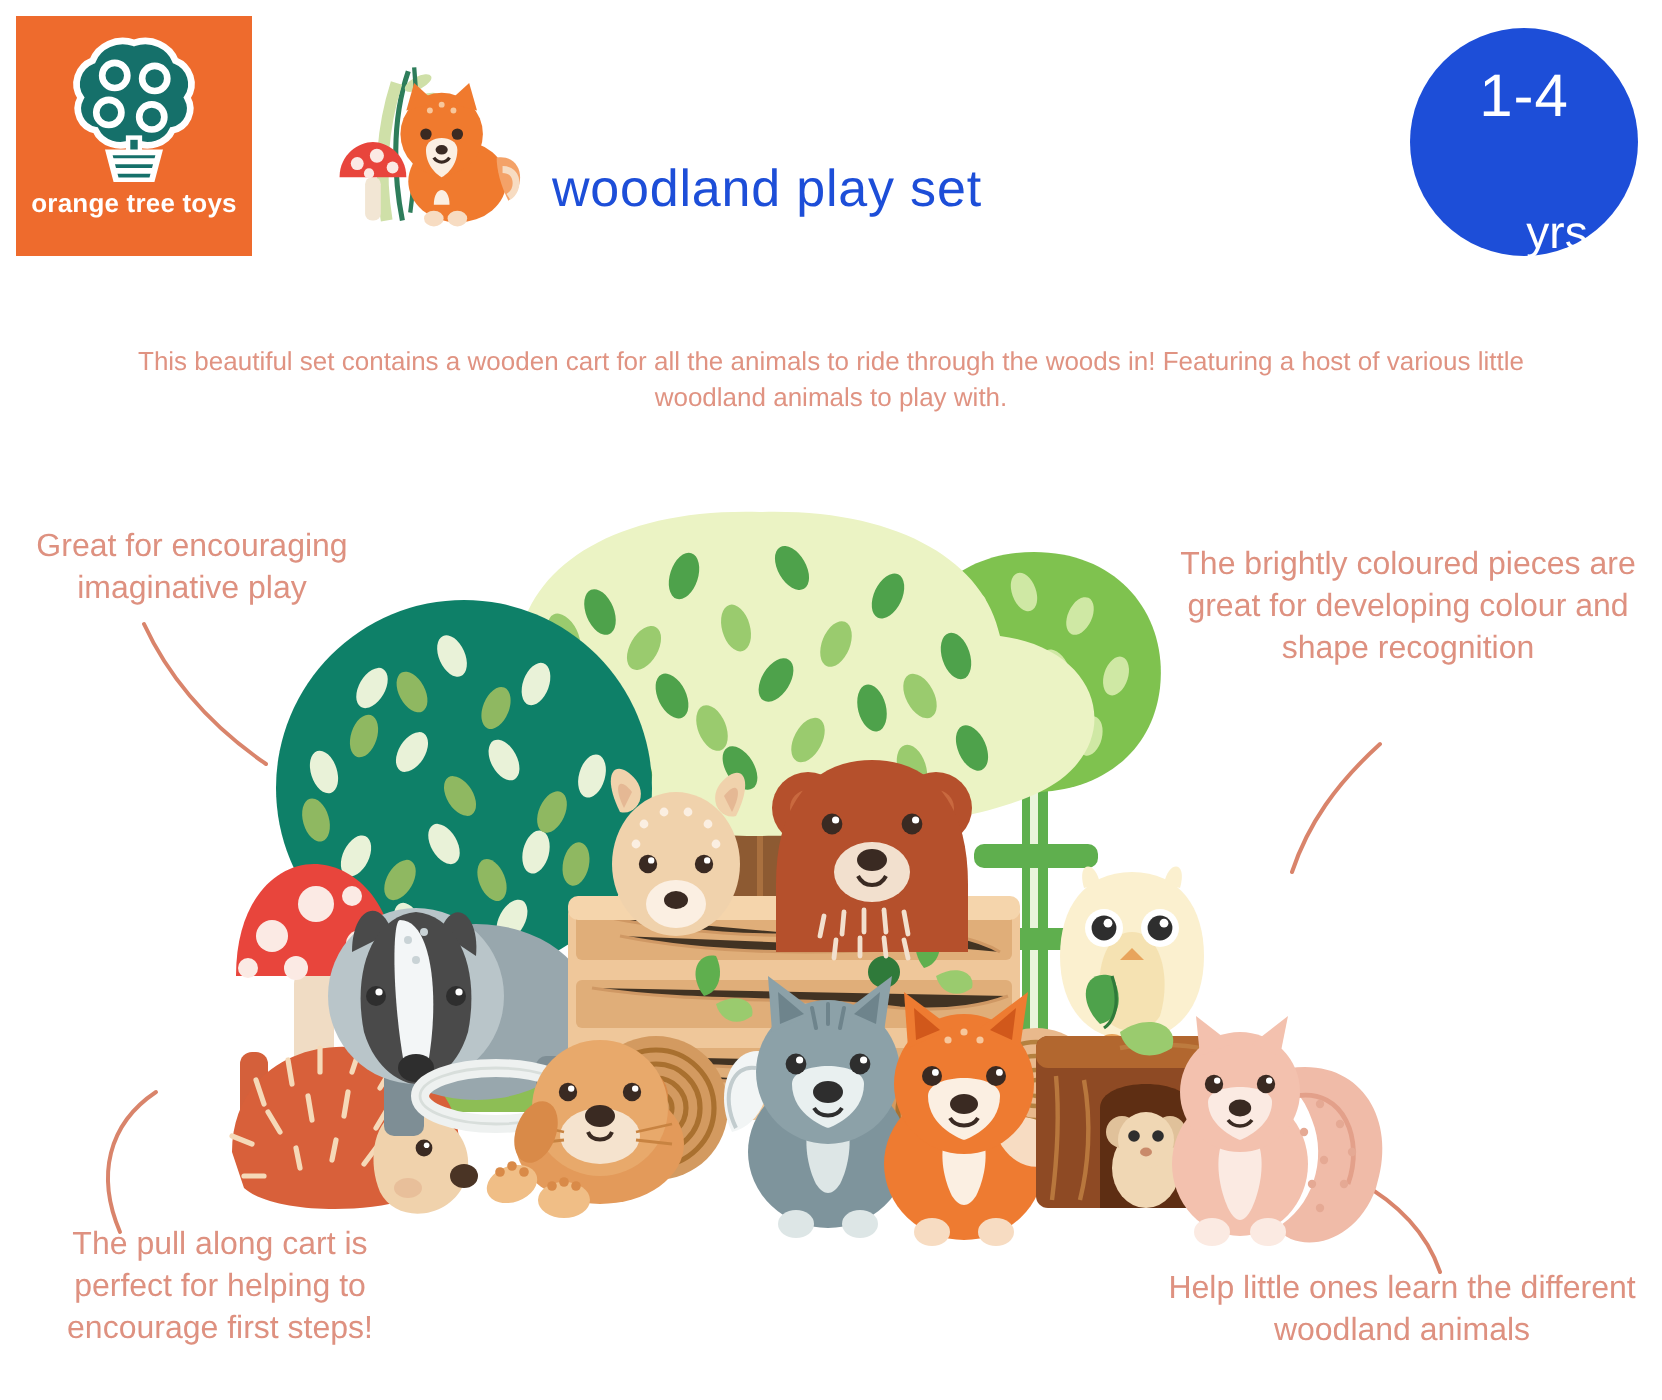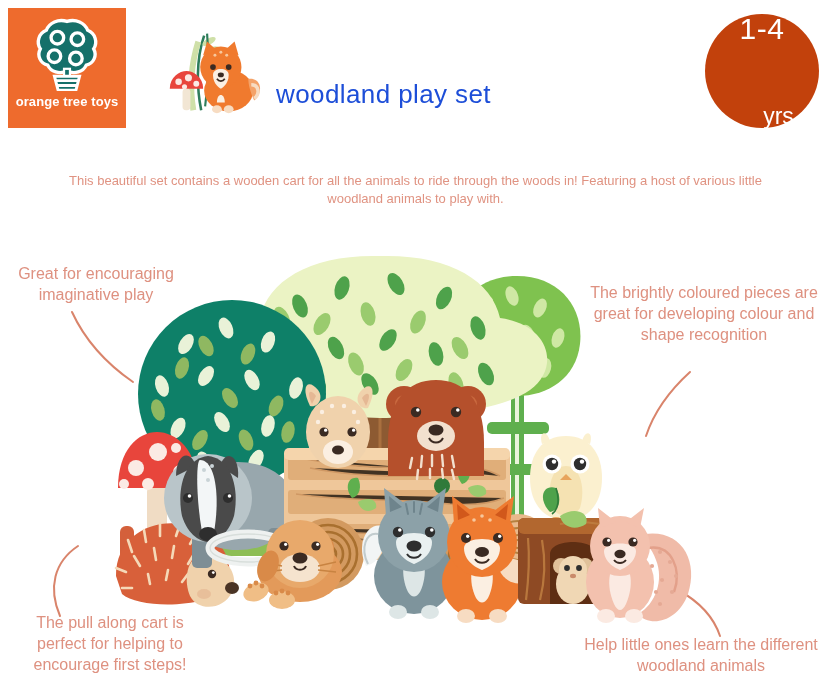--- a/index.html
+++ b/index.html
@@ -62,27 +62,28 @@
     margin-top: 32px;
   }
 
   #age-badge {
     position: absolute;
     right: 12px;
     top: 14px;
     width: 114px;
     height: 114px;
     border-radius: 50%;
-    background: #c2410c;
+    background: #1d4ed8;
     color: #ffffff;
     display: flex;
     flex-direction: column;
     align-items: center;
-    justify-content: space-between;
+    justify-content: flex-end;
     line-height: 1;
+    gap: 37px;
   }
   #age-badge .age-range { font-size: 30px; letter-spacing: .5px; }
   #age-badge .age-unit  { font-size: 23px; margin-top: 4px; margin-left: 33px; }
 
   
   #product-description {
     position: absolute;
     left: 50%;
     transform: translateX(-50%);
     top: 172px;
@@ -95,21 +96,21 @@
 
   
   .callout {
     position: absolute;
     text-align: center;
     font-size: 16px;
     line-height: 1.32;
     color: #DE9180;
   }
   #callout-top-left     { left: -2px;  top: 263px; width: 196px; }
-  #callout-top-right    { right: 2px;  top: 282px; width: 250px; }
+  #callout-top-right    { right: 2px;  top: 272px; width: 250px; }
   #callout-bottom-left  { left: 10px;  top: 612px; width: 200px; }
   #callout-bottom-right { right: 10px; top: 634px; width: 240px; }
 
   #callout-lines {
     position: absolute;
     left: 0; top: 0;
     width: 831px; height: 700px;
     pointer-events: none;
   }
 

